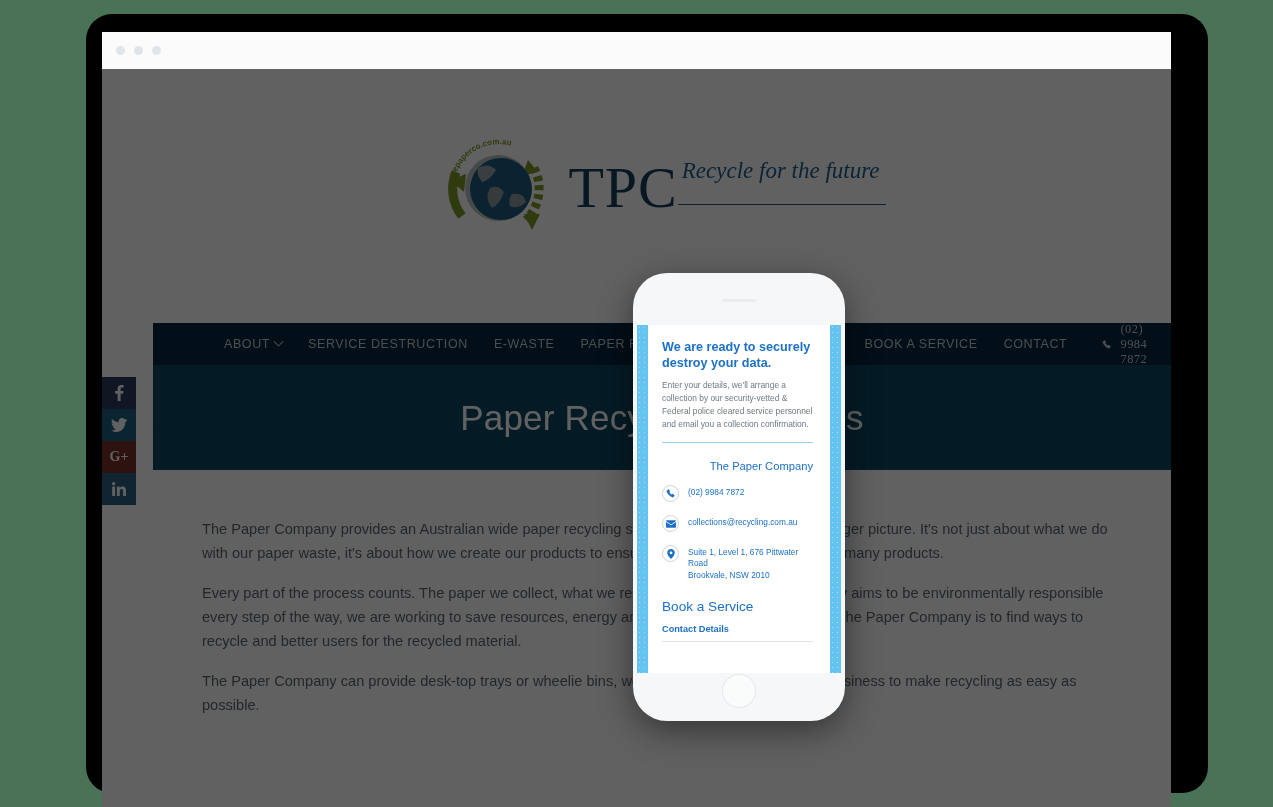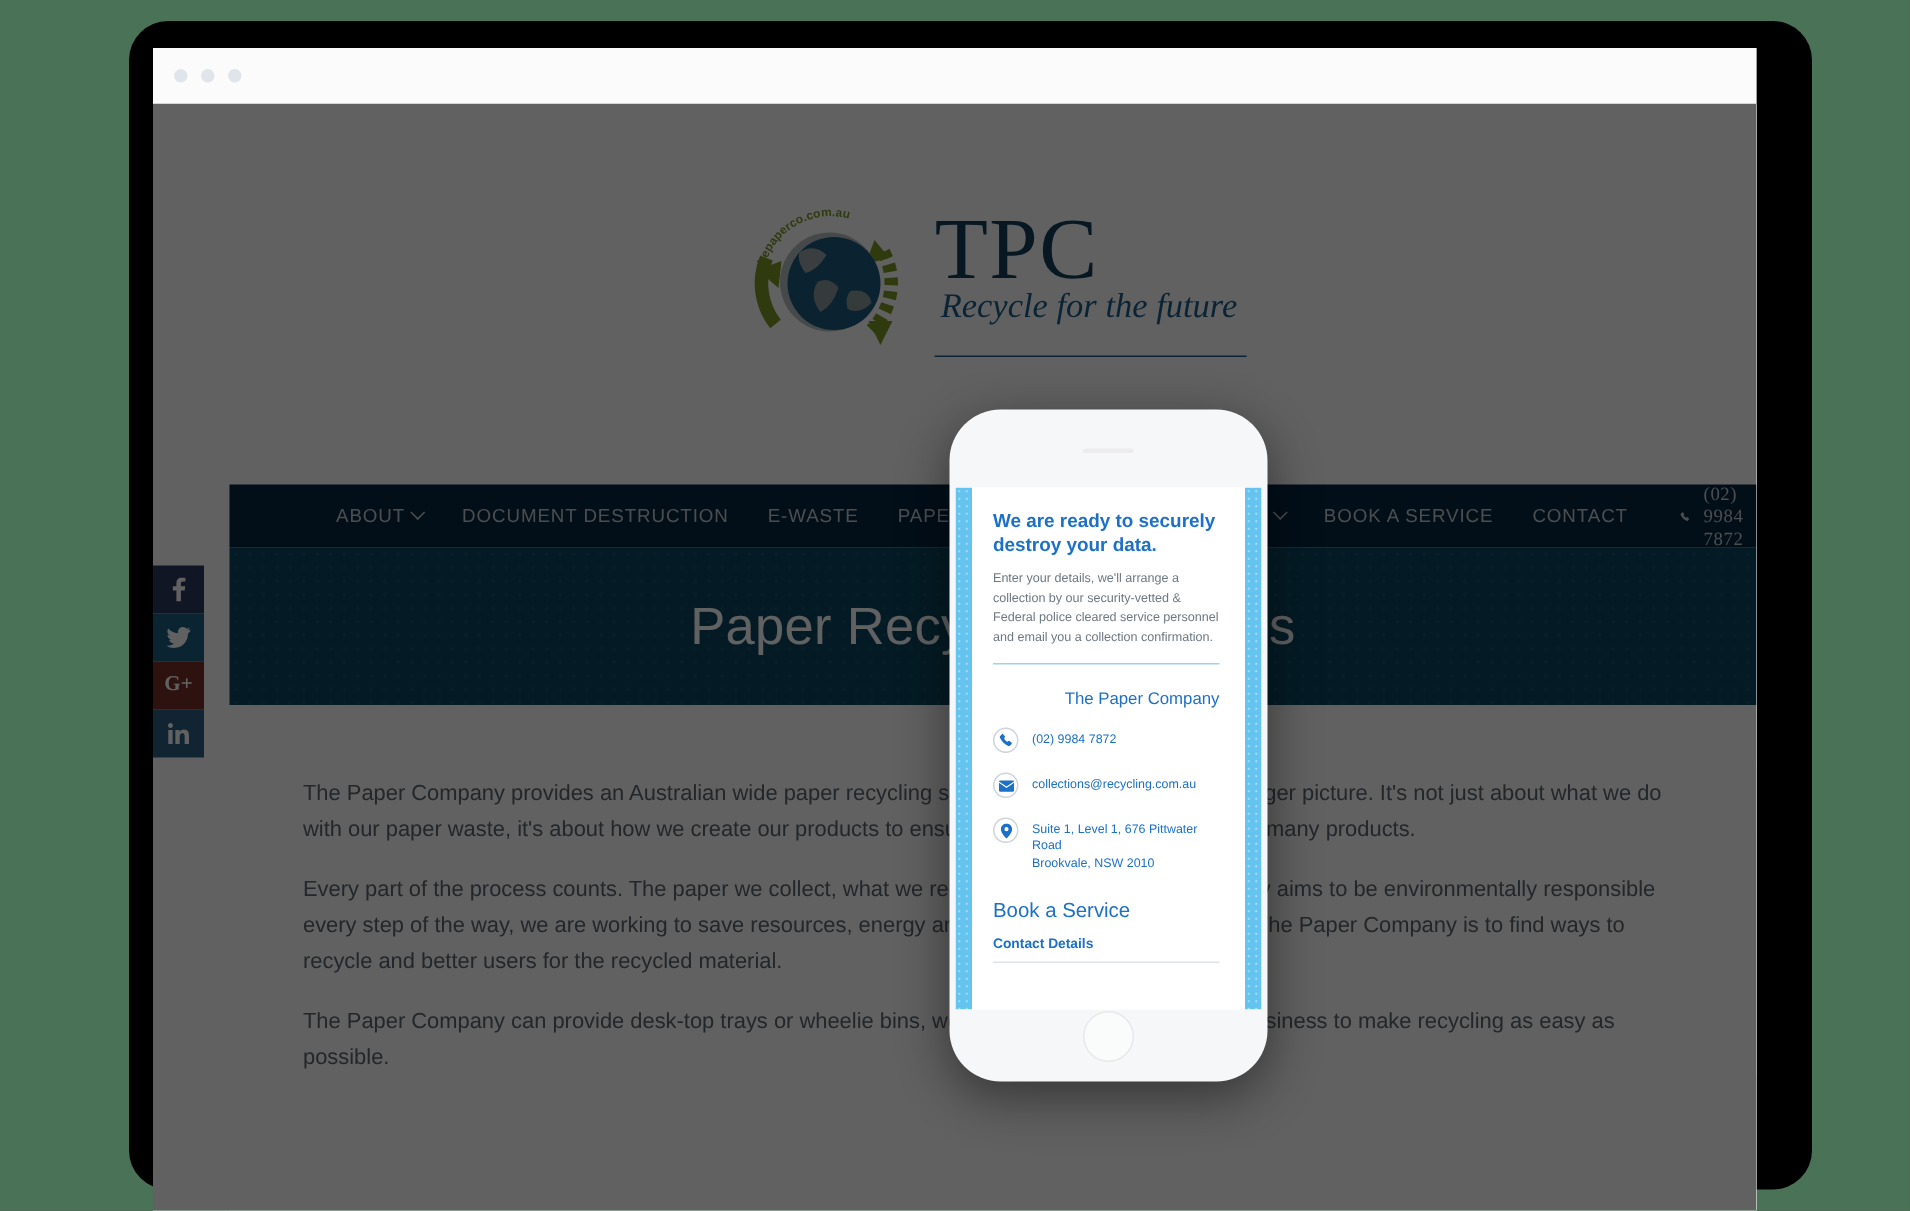--- a/index.html
+++ b/index.html
@@ -117,21 +117,21 @@
     align-items: center;
     justify-content: center;
   }
   .logo-lockup {
     display: flex;
     align-items: center;
     gap: 10px;
     transform: translateY(-8px);
   }
   .logo-globe { position: relative; width: 120px; height: 120px; }
-  .logo-text { display: flex; flex-direction: column; align-items: flex-start; }
+  .logo-text { display: flex; flex-direction: row; align-items: flex-start; }
   .logo-tpc {
     font-family: "Liberation Serif", serif;
     font-size: 58px;
     line-height: 0.95;
     letter-spacing: 1px;
     color: #13415e;
   }
   .logo-tagline {
     font-family: "Liberation Serif", serif;
     font-style: italic;
@@ -425,21 +425,21 @@
               <div class="logo-tagline">Recycle for the future</div>
             </div>
           </div>
         </div>
 
         <div class="navbar">
           <div class="nav-item">
             <span>ABOUT</span>
             <span class="caret"></span>
           </div>
-          <div class="nav-item">DOCUMENT DESTRUCTION</div>
+          <div class="nav-item">SERVICE DESTRUCTION</div>
           <div class="nav-item">E-WASTE</div>
           <div class="nav-item">PAPER RECYCLING</div>
           <div class="nav-item">
             <span>INFORMATION</span>
             <span class="caret"></span>
           </div>
           <div class="nav-item">BOOK A SERVICE</div>
           <div class="nav-item">CONTACT</div>
           <div class="nav-phone">
             <svg width="15" height="15" viewBox="0 0 16 16">

